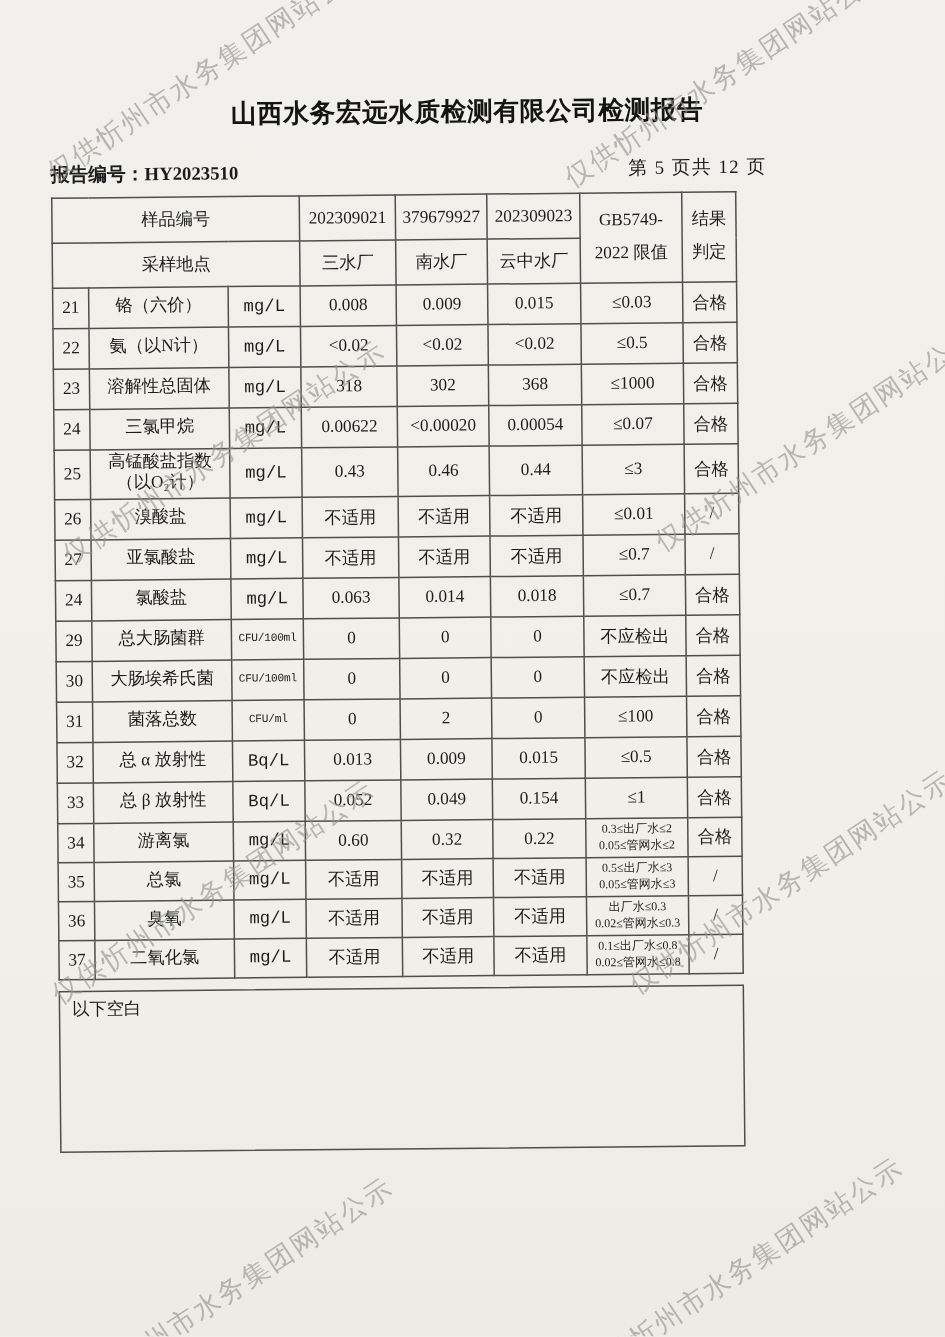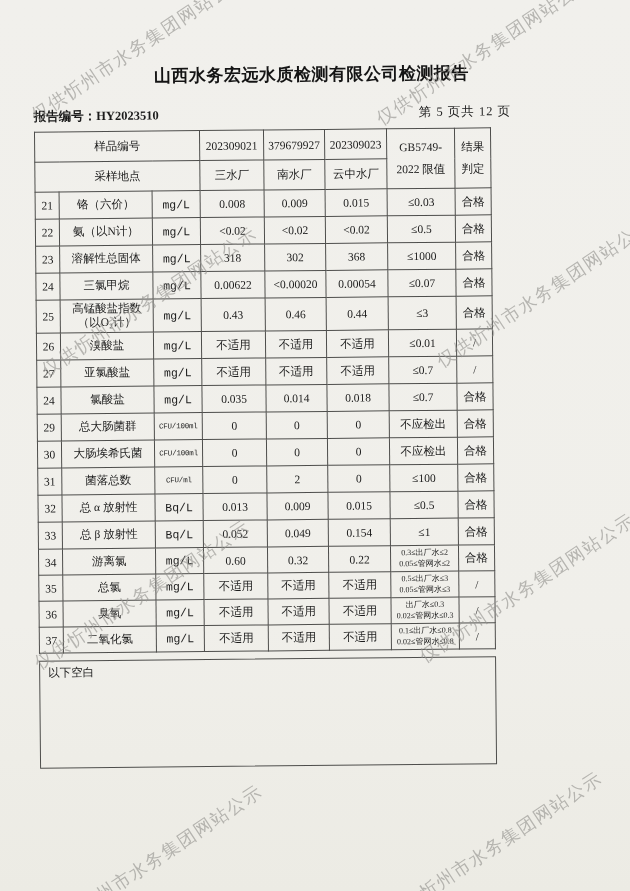--- a/index.html
+++ b/index.html
@@ -204,21 +204,21 @@
         <td class="c-val">不适用</td>
         <td class="c-val">不适用</td>
         <td class="c-val">不适用</td>
         <td class="c-limit">≤0.7</td>
         <td class="c-result">/</td>
       </tr>
           <tr>
         <td class="c-no">24</td>
         <td class="c-name">氯酸盐</td>
         <td class="c-unit">mg/L</td>
-        <td class="c-val">0.035</td>
+        <td class="c-val">0.063</td>
         <td class="c-val">0.014</td>
         <td class="c-val">0.018</td>
         <td class="c-limit">≤0.7</td>
         <td class="c-result">合格</td>
       </tr>
           <tr>
         <td class="c-no">29</td>
         <td class="c-name">总大肠菌群</td>
         <td class="c-unit tiny">CFU/100ml</td>
         <td class="c-val">0</td>

